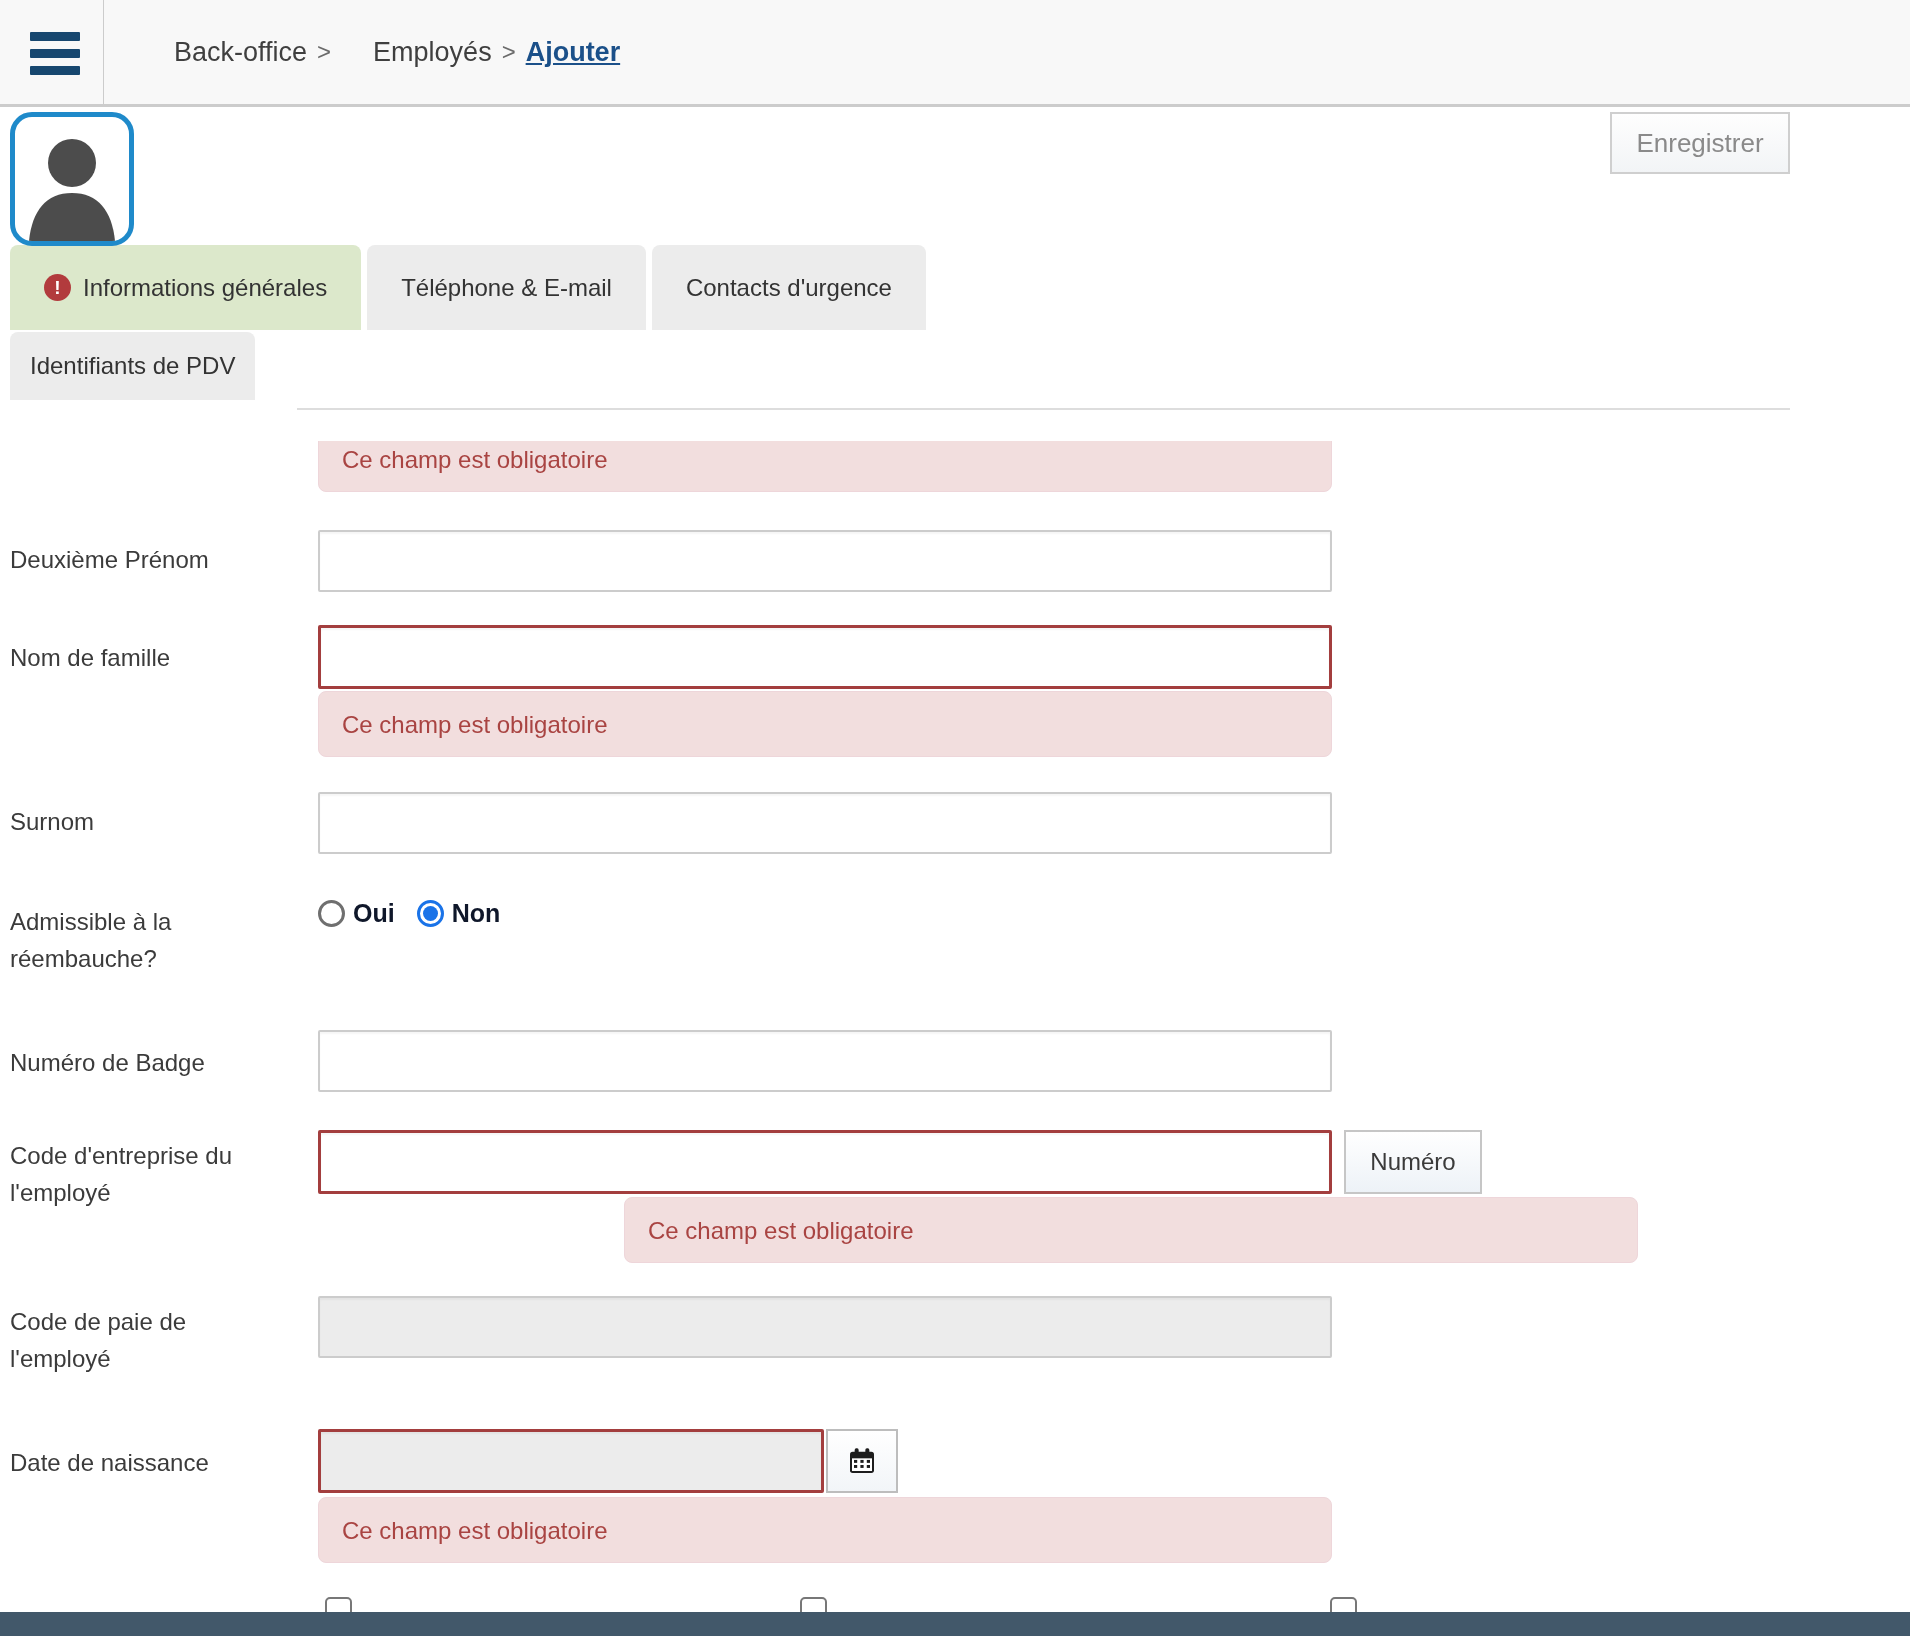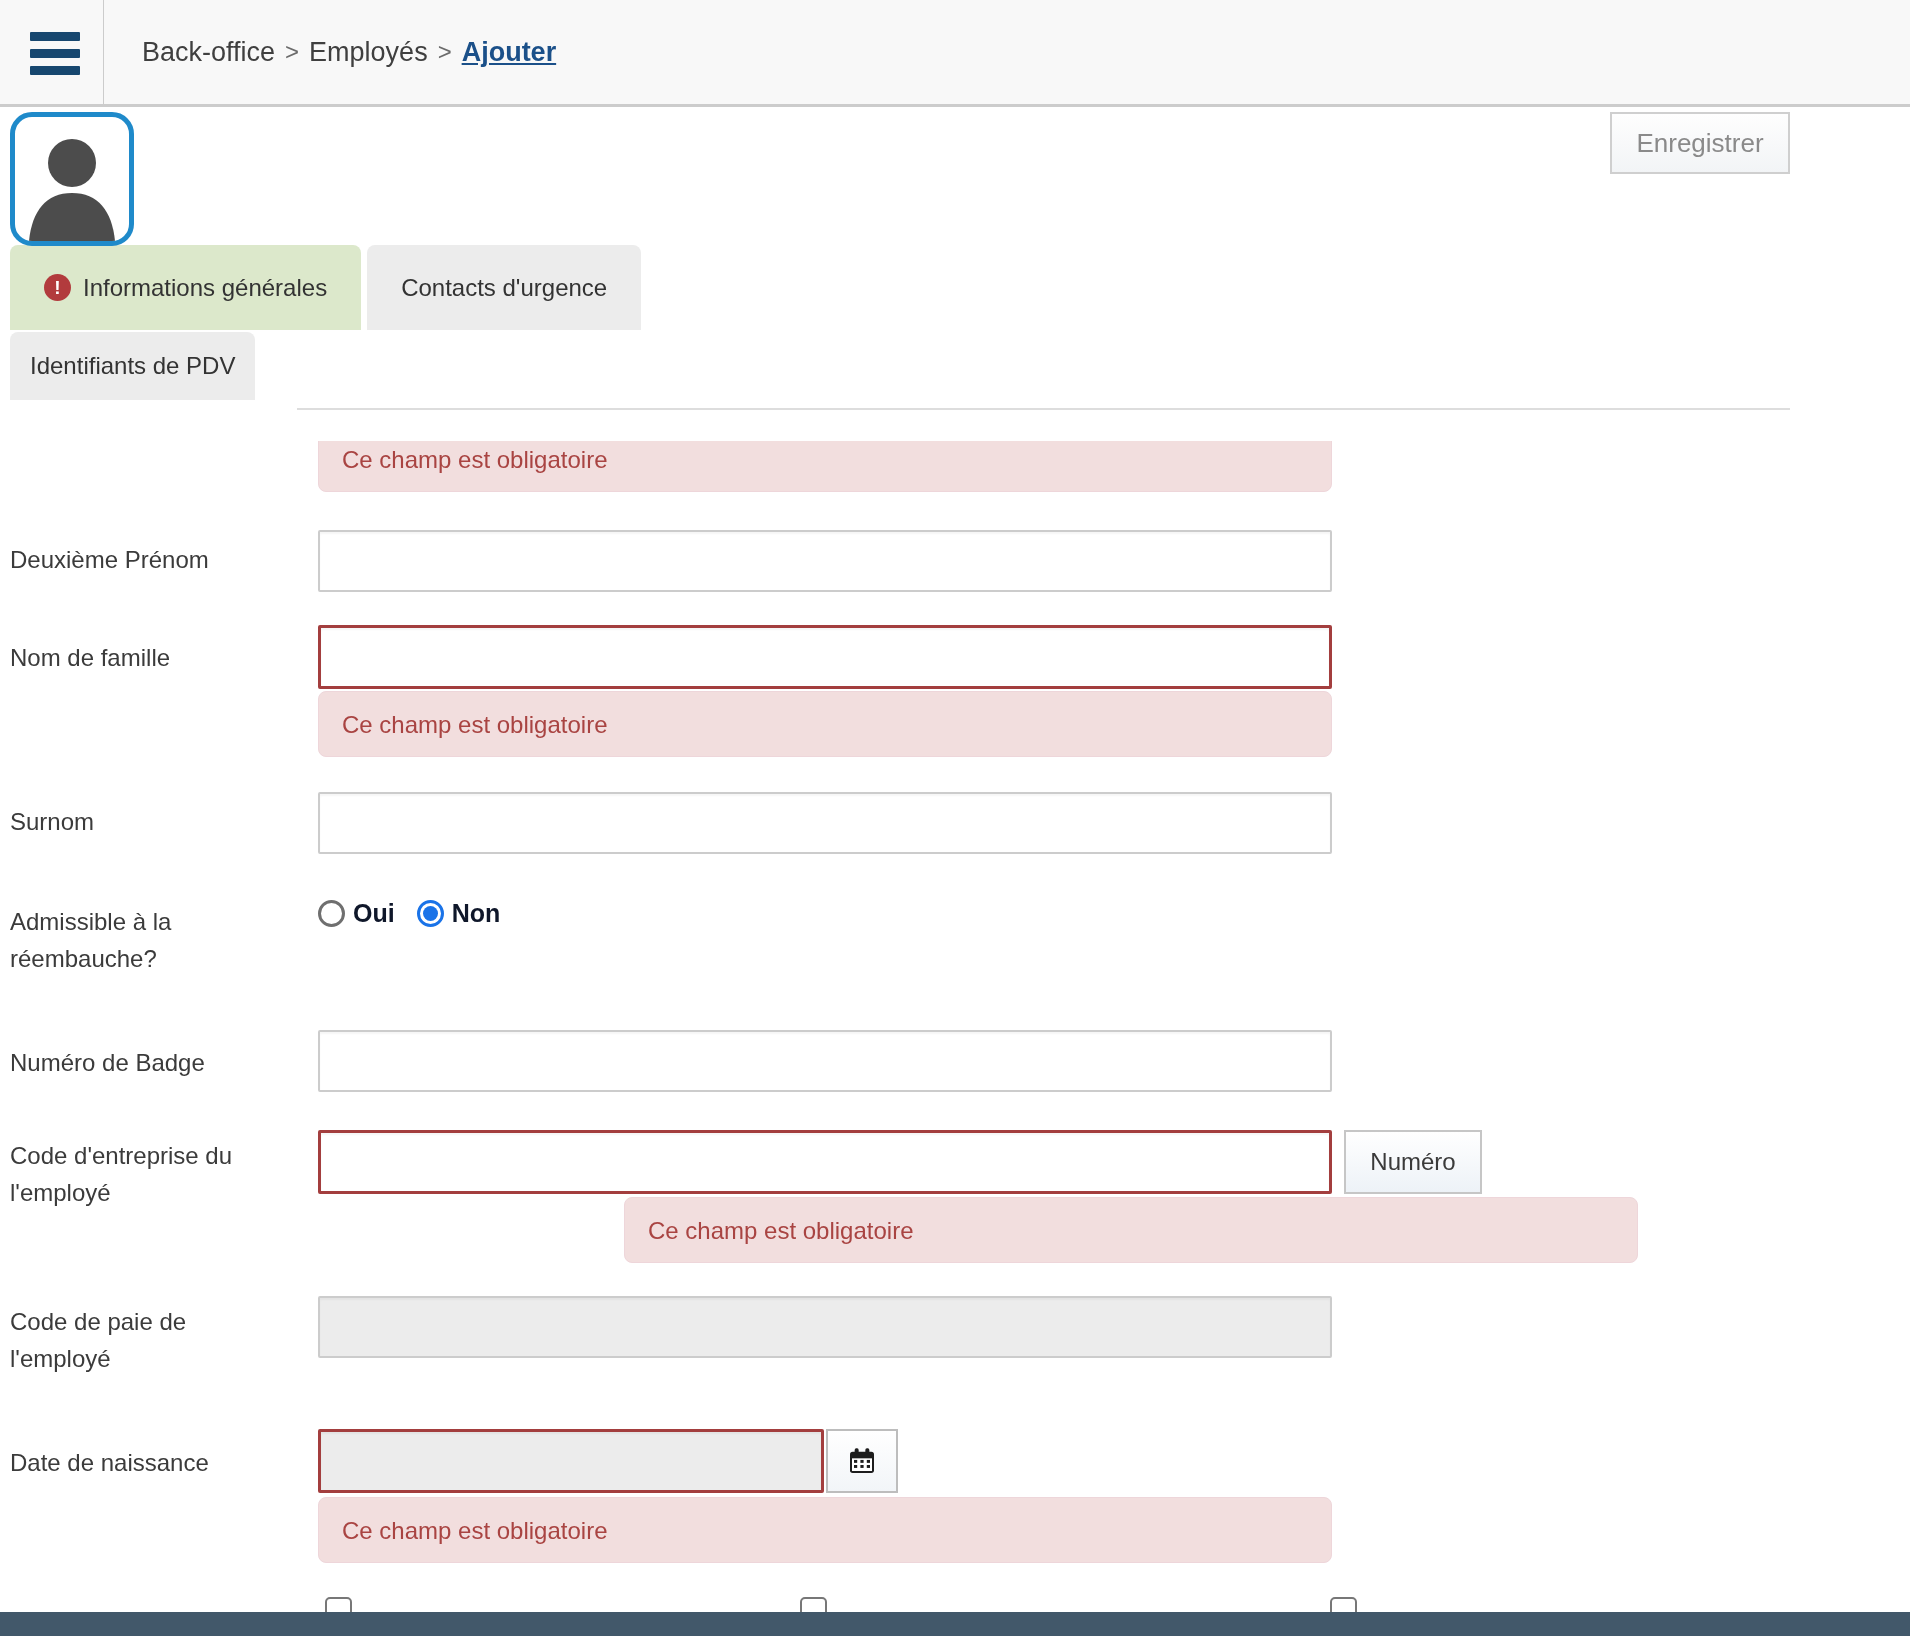--- a/index.html
+++ b/index.html
@@ -17,21 +17,21 @@
     position:absolute; left:30px; top:32px; width:50px; height:43px;
     display:flex; flex-direction:column; justify-content:space-between; cursor:pointer;
     background:none; border:none;
   }
   .hamburger span { display:block; height:9px; background:#17476f; border-radius:1px; }
   .topbar-sep { position:absolute; left:103px; top:0; width:1px; height:104px; background:#cccccc; }
   .breadcrumb {
     position:absolute; left:142px; top:0; height:104px; display:flex; align-items:center;
     font-size:27px; color:#3f3f3f;
   }
-  .breadcrumb .crumb { color:#3f3f3f; }
+  .breadcrumb .crumb { color:#3f3f3f;margin-left:32px; }
   .breadcrumb .bc-sep { color:#6b6b6b; margin:0 10px; font-size:24px; }
   .breadcrumb .current { color:#1b5089; font-weight:bold;text-decoration:underline; }
   
   .avatar {
     position:absolute; left:10px; top:112px; width:124px; height:134px;
     border:5px solid #1f8aca; border-radius:22px; background:#ffffff;
     overflow:hidden; z-index:5; display:flex; align-items:flex-end; justify-content:center;
   }
   .save-btn {
     position:absolute; left:1610px; top:112px; width:180px; height:62px;
@@ -116,20 +116,23 @@
     <circle cx="50" cy="34" r="24" fill="#4c4c4c"></circle>
     <path d="M50 64 C 24 64 10 82 7 112 L 93 112 C 90 82 76 64 50 64 Z" fill="#4c4c4c"></path>
   </svg>
 </div>
 <button class="save-btn">Enregistrer</button>
 
 <div class="tabs-row1">
   <div class="tab active">
     <span class="err-badge">!</span>
     <span>Informations générales</span>
+  </div>
+  <div class="tab">
+    <span>Téléphone &amp; E-mail</span>
   </div>
   <div class="tab">
     <span>Contacts d'urgence</span>
   </div>
 </div>
 <div class="tabs-row2">
   <div class="tab">
     <span>Identifiants de PDV</span>
   </div>
 </div>

